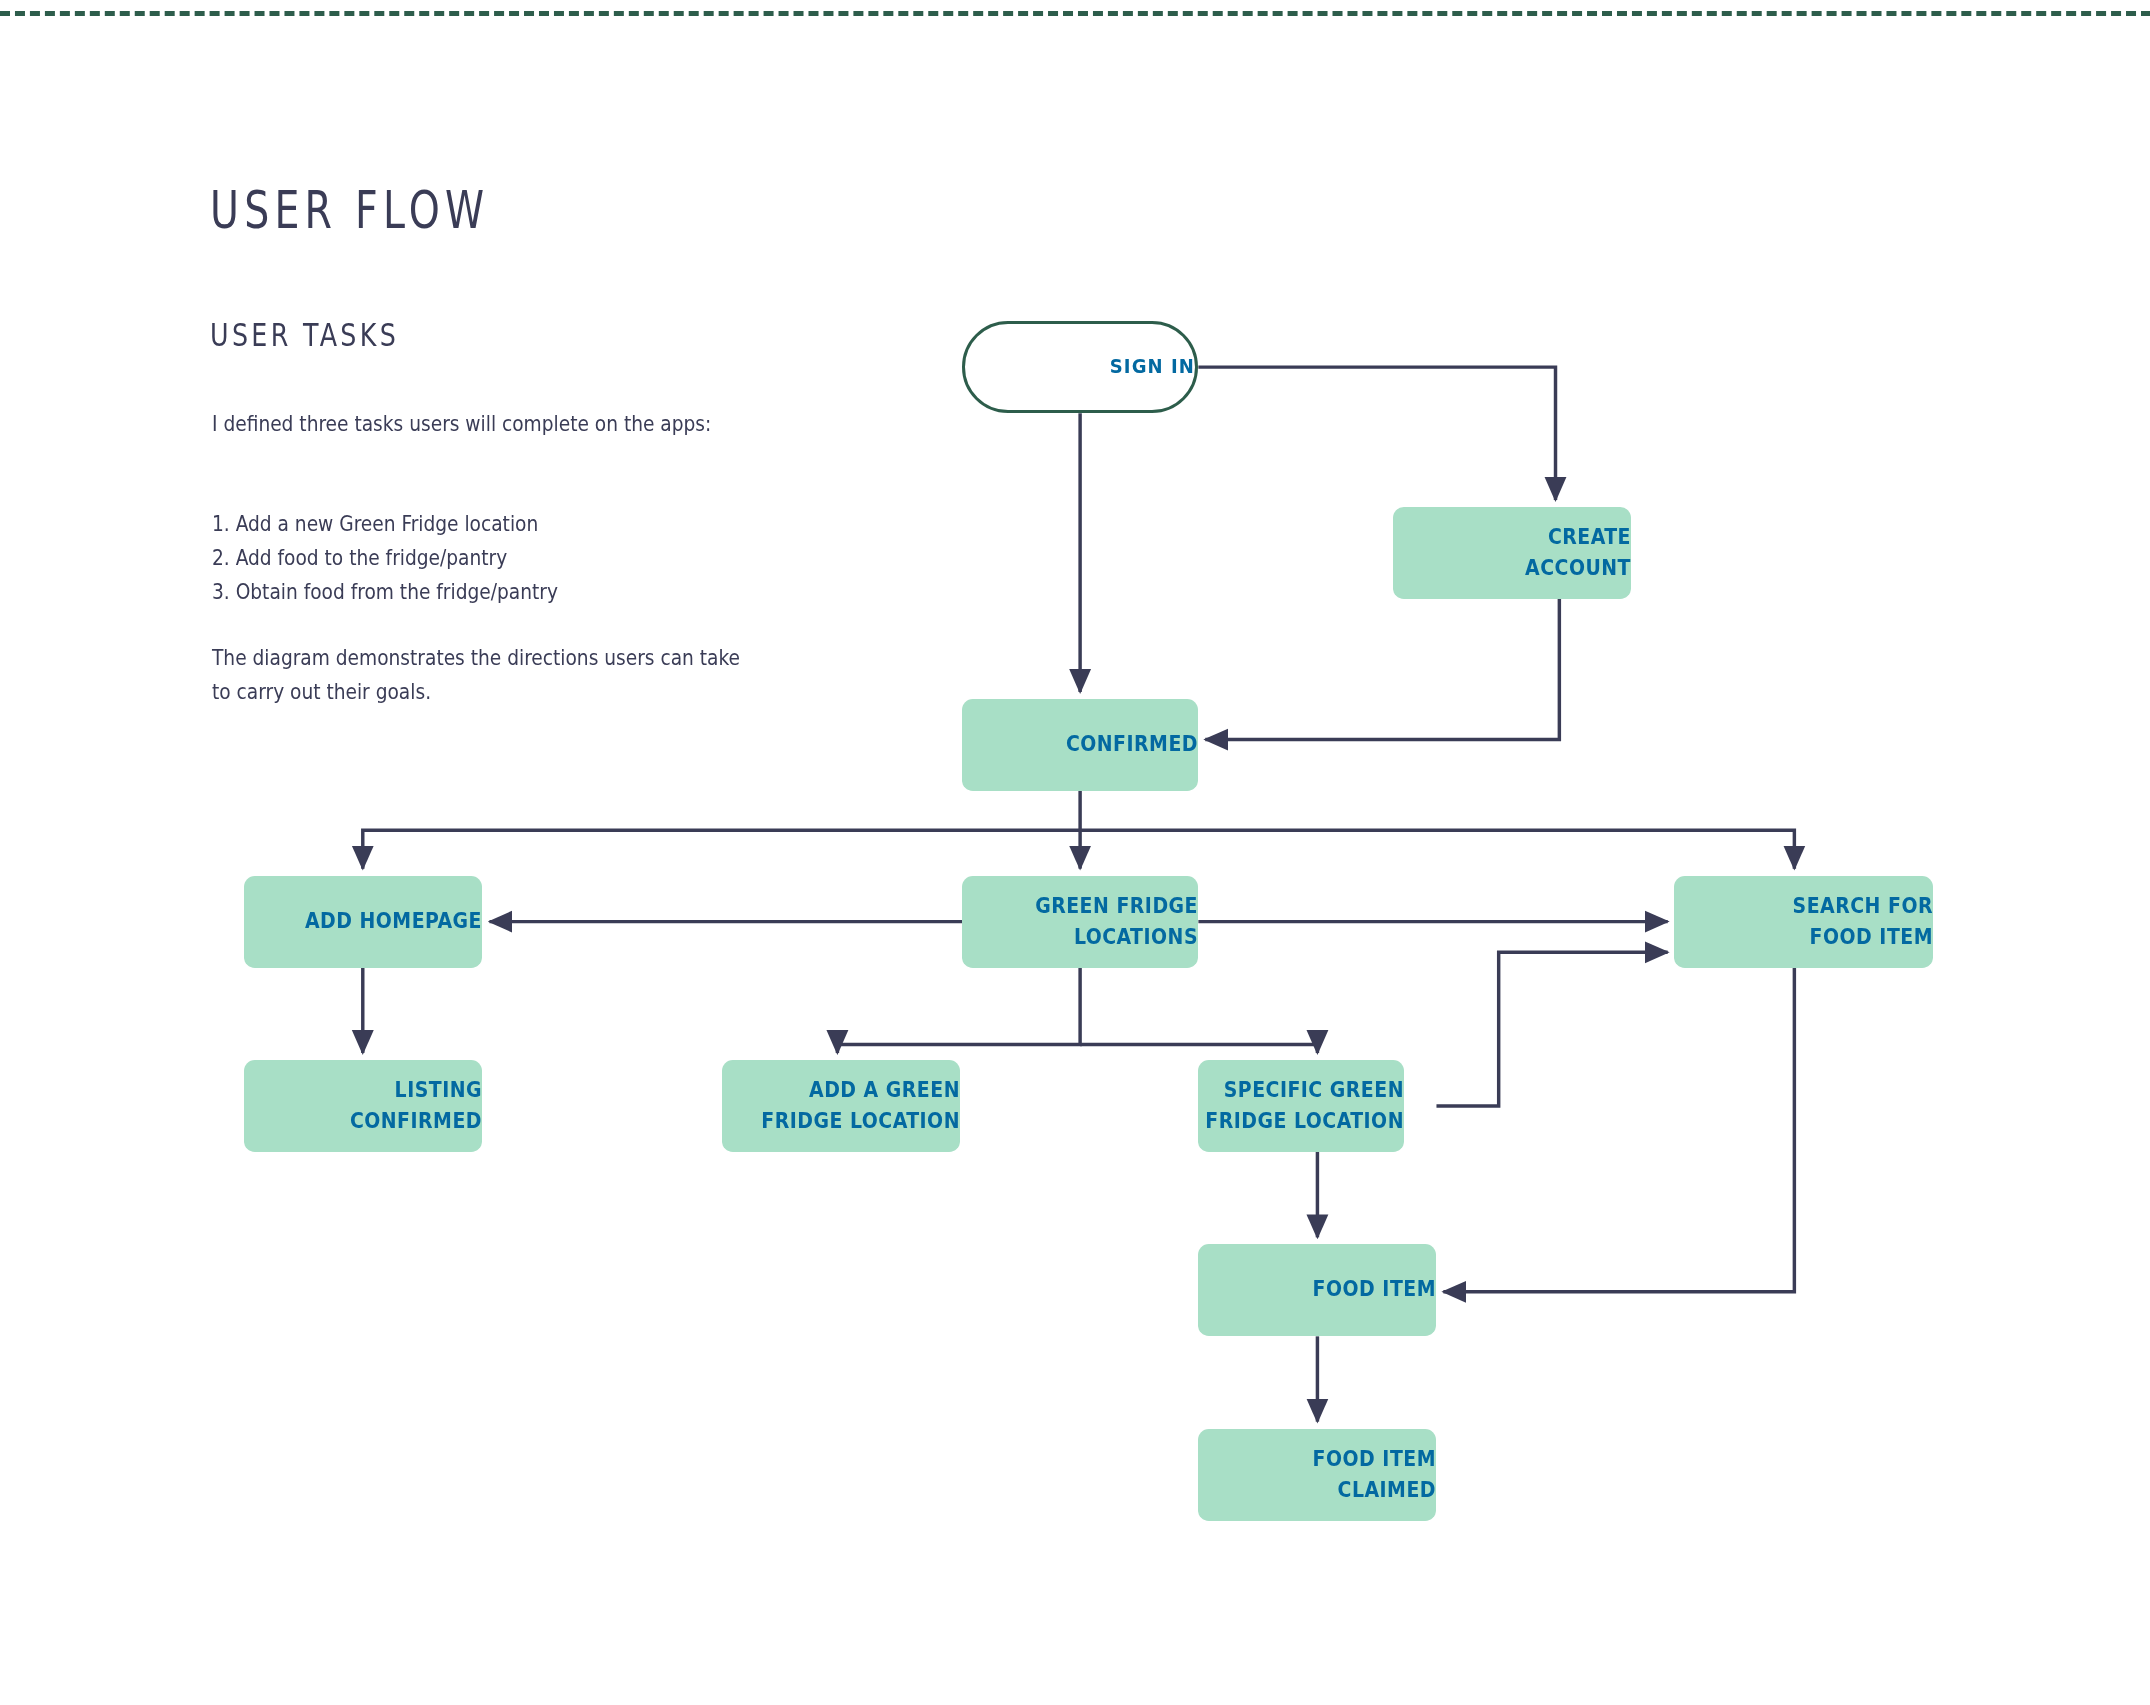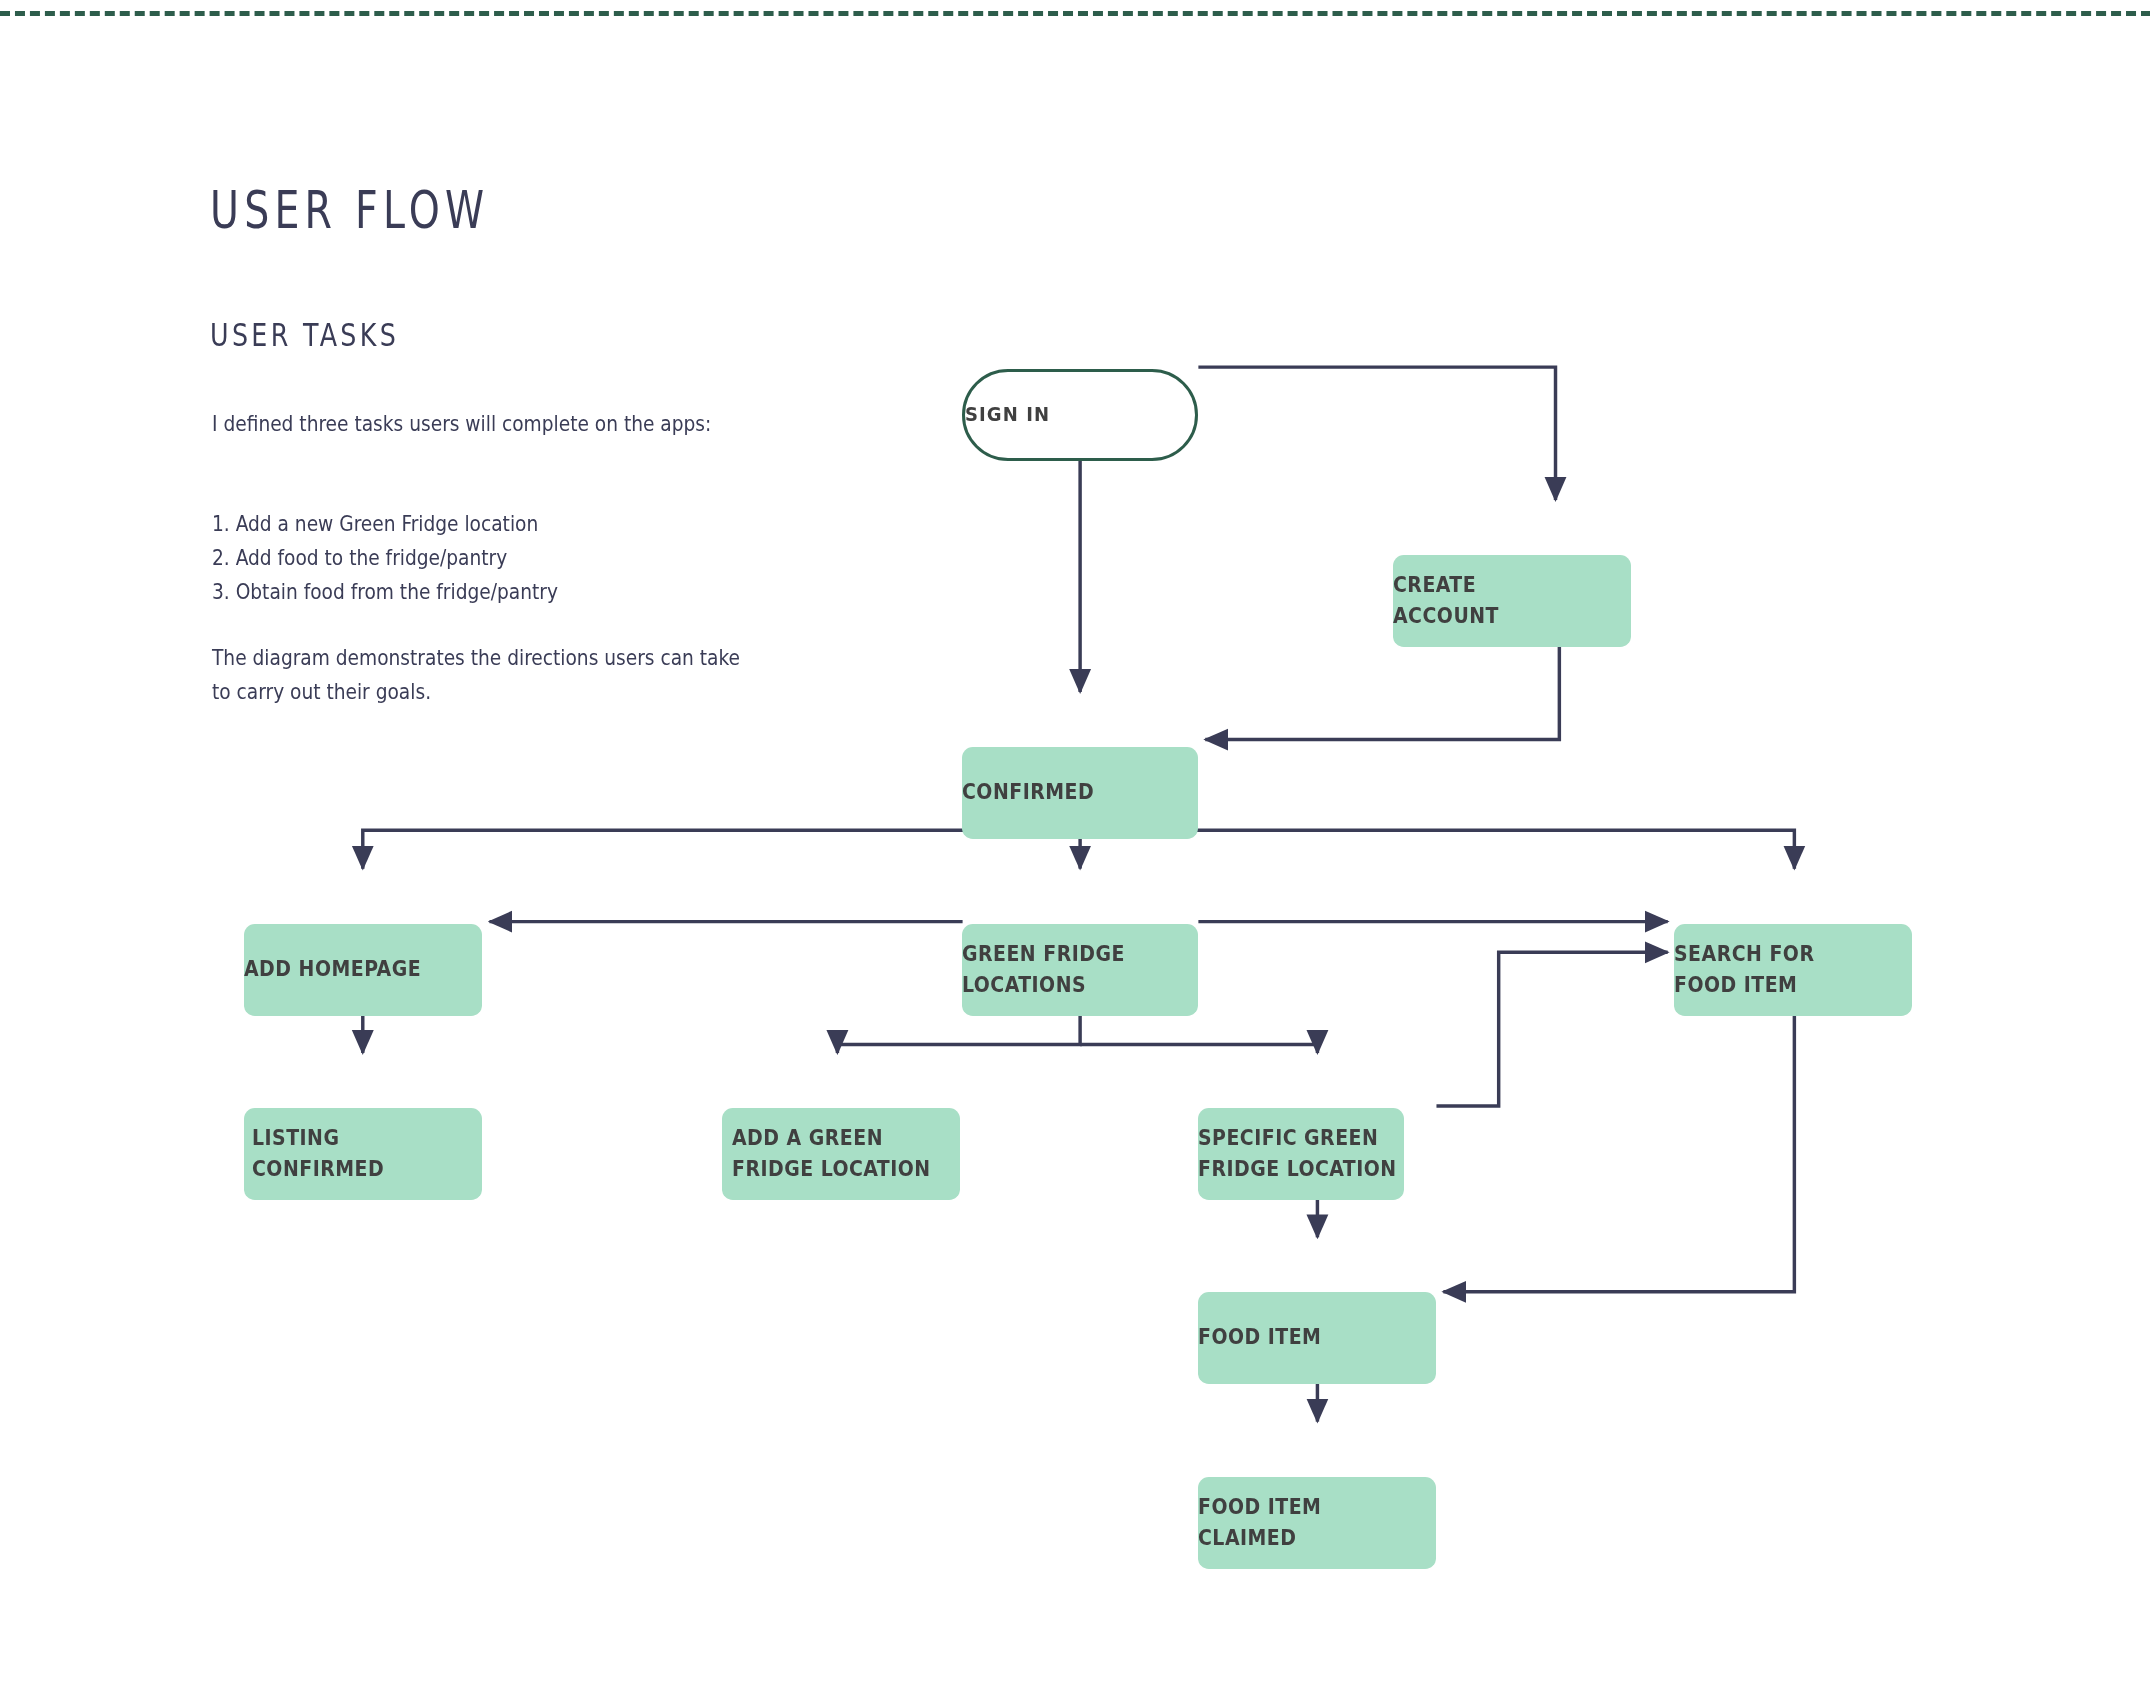--- a/index.html
+++ b/index.html
@@ -80,28 +80,27 @@
     height: 1705px;
     pointer-events: none;
   }
 
   .node {
     position: absolute;
     box-sizing: border-box;
     display: flex;
     align-items: center;
     justify-content: center;
-    text-align: left;
-    color: #404040;
+    text-align: right;
+    color: #0369a1;
     font-weight: 700;
     font-size: 21px;
     line-height: 31.5px;
     letter-spacing: 0.5px;
     font-family: "Liberation Sans Narrow", "DejaVu Sans Condensed", "Liberation Sans", sans-serif;
-    margin-top: 48px;
   }
   .node-box {
     background: #a8dfc6;
     border-radius: 10.8px;
   }
   .node-pill {
     background: #ffffff;
     border: 3.8px solid #2d5d4b;
     border-radius: 767px;
     font-size: 20px;
@@ -174,21 +173,21 @@
     </div>
     <div class="node node-box" style="left: 962px; top: 699px; width: 236px; height: 92px;">
       <span>CONFIRMED</span>
     </div>
     <div class="node node-box" style="left: 244px; top: 876px; width: 238px; height: 92px;">
       <span>ADD HOMEPAGE</span>
     </div>
     <div class="node node-box" style="left: 962px; top: 876px; width: 236px; height: 92px;">
       <span>GREEN FRIDGE<br>LOCATIONS</span>
     </div>
-    <div class="node node-box" style="left: 1674px; top: 876px; width: 238px; height: 92px;">
+    <div class="node node-box" style="left: 1674px; top: 876px; width: 259px; height: 92px;">
       <span>SEARCH FOR<br>FOOD ITEM</span>
     </div>
     <div class="node node-box" style="left: 244px; top: 1060px; width: 238px; height: 92px; padding-left: 8px;">
       <span>LISTING<br>CONFIRMED</span>
     </div>
     <div class="node node-box" style="left: 722px; top: 1060px; width: 238px; height: 92px; padding-left: 10px;">
       <span>ADD A GREEN<br>FRIDGE LOCATION</span>
     </div>
     <div class="node node-box" style="left: 1198px; top: 1060px; width: 206px; height: 92px;">
       <span>SPECIFIC GREEN<br>FRIDGE LOCATION</span>

